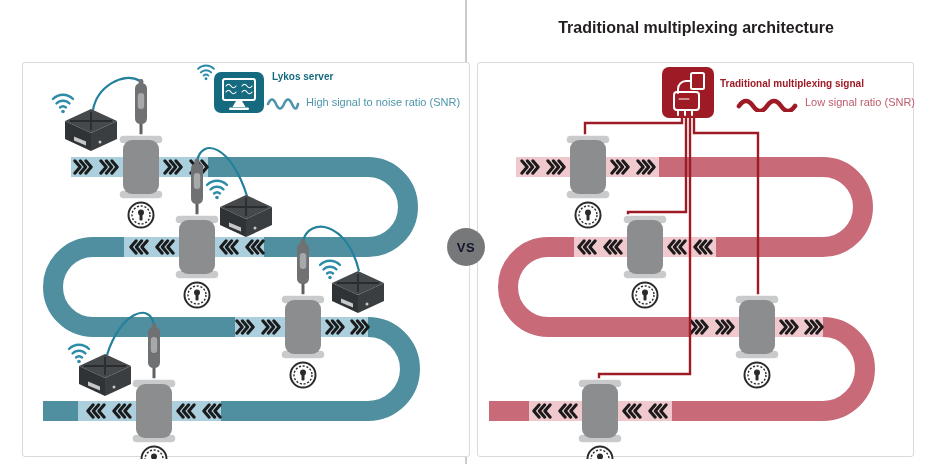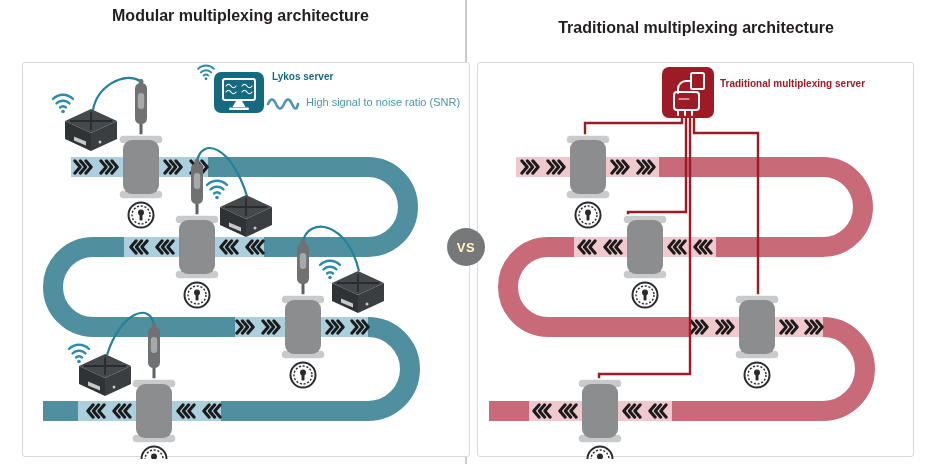--- a/index.html
+++ b/index.html
@@ -24,21 +24,21 @@
   .panel svg.diagram{position:absolute;left:0;top:0;width:437px;height:396px;}
   .legend-title{position:absolute;font-size:10px;font-weight:bold;white-space:nowrap;}
   .legend-sub{position:absolute;display:flex;align-items:flex-start;font-size:11px;white-space:nowrap;}
   #left-panel .legend-title{left:249px;top:8px;color:var(--l-accent,#156A80);}
   #left-panel .legend-sub{left:243px;top:33px;color:var(--l-snr-text,#4D95AB);}
   #right-panel .legend-title{left:242px;top:15px;color:var(--r-accent,#9E1B26);}
   #right-panel .legend-sub{left:257px;top:33px;color:var(--r-snr-text,#C05A6C);}
   .legend-sub svg{margin-right:6px;flex:none;}
   .vs-badge{
     position:absolute;left:447px;top:228px;width:38px;height:38px;border-radius:50%;
-    background:var(--vs-bg,#77787A);color:#fef9c3;font-size:13px;font-weight:bold;
+    background:var(--vs-bg,#77787A);color:#0f172a;font-size:13px;font-weight:bold;
     display:flex;align-items:center;justify-content:center;z-index:5;letter-spacing:.5px;
   }
   
   .l-pipe{stroke:var(--l-pipe,#4F8FA0);stroke-width:20;fill:none;}
   .l-band{fill:var(--l-pipe-light,#ABCFDD);}
   .r-pipe{stroke:var(--r-pipe,#C86A78);stroke-width:20;fill:none;}
   .r-band{fill:var(--r-pipe-light,#F0C9CF);}
   .arrow{stroke:var(--arrow,#1B1B1B);stroke-width:3.1;fill:none;stroke-linecap:round;stroke-linejoin:round;}
   .l-cable{stroke:var(--l-cable,#25809B);stroke-width:2.2;fill:none;}
   .r-cable{stroke:var(--r-accent,#9E1B26);stroke-width:2.4;fill:none;}
@@ -100,21 +100,20 @@
     <g id="wifi">
       <path d="M-10,-4 A14,14 0 0 1 10,-4" class="wifi"></path>
       <path d="M-6.5,0.5 A9,9 0 0 1 6.5,0.5" class="wifi"></path>
       <path d="M-3,4.5 A4.5,4.5 0 0 1 3,4.5" class="wifi"></path>
       <circle cx="0" cy="8.5" r="1.8" class="wifi-dot"></circle>
     </g>
   </defs>
 </svg>
 
 <div class="header" id="left-header">
-  <div class="title">Modular multiplexing architecture</div>
 </div>
 <div class="header" id="right-header">
   <div class="title">Traditional multiplexing architecture</div>
 </div>
 
 <div class="divider"></div>
 
 <div class="panel" id="left-panel">
   <svg class="diagram" viewBox="0 0 437 396">
 
@@ -239,16 +238,22 @@
       <path class="white-line" d="M200,47 v5 M207,47 v5 M214,47 v5"></path>
       <path class="white-thin" d="M201,36 h10"></path>
     </g>
     <g>
       <use href="#module" xlink:href="#module" transform="translate(110,104)"></use>
       <use href="#module" xlink:href="#module" transform="translate(167,184)"></use>
       <use href="#module" xlink:href="#module" transform="translate(279,264)"></use>
       <use href="#module" xlink:href="#module" transform="translate(122,348)"></use>
     </g>
   </svg>
-  <div class="legend-title">Traditional multiplexing server</div>
+  <div class="legend-title">Traditional multiplexing signal</div>
+  <div class="legend-sub">
+    <svg width="64" height="16" viewBox="0 0 64 16">
+      <path class="r-wave" d="M4,10 q7,-10 14,0 t14,0 t14,0 t14,0"></path>
+    </svg>
+    <span>Low signal ratio (SNR)</span>
+  </div>
 </div>
 
 <div class="vs-badge">VS</div>
 
 </body></html>

